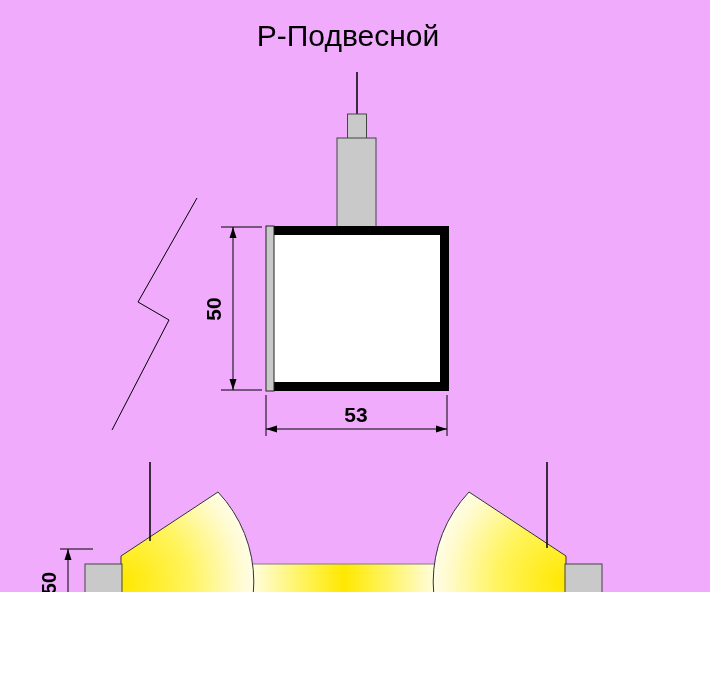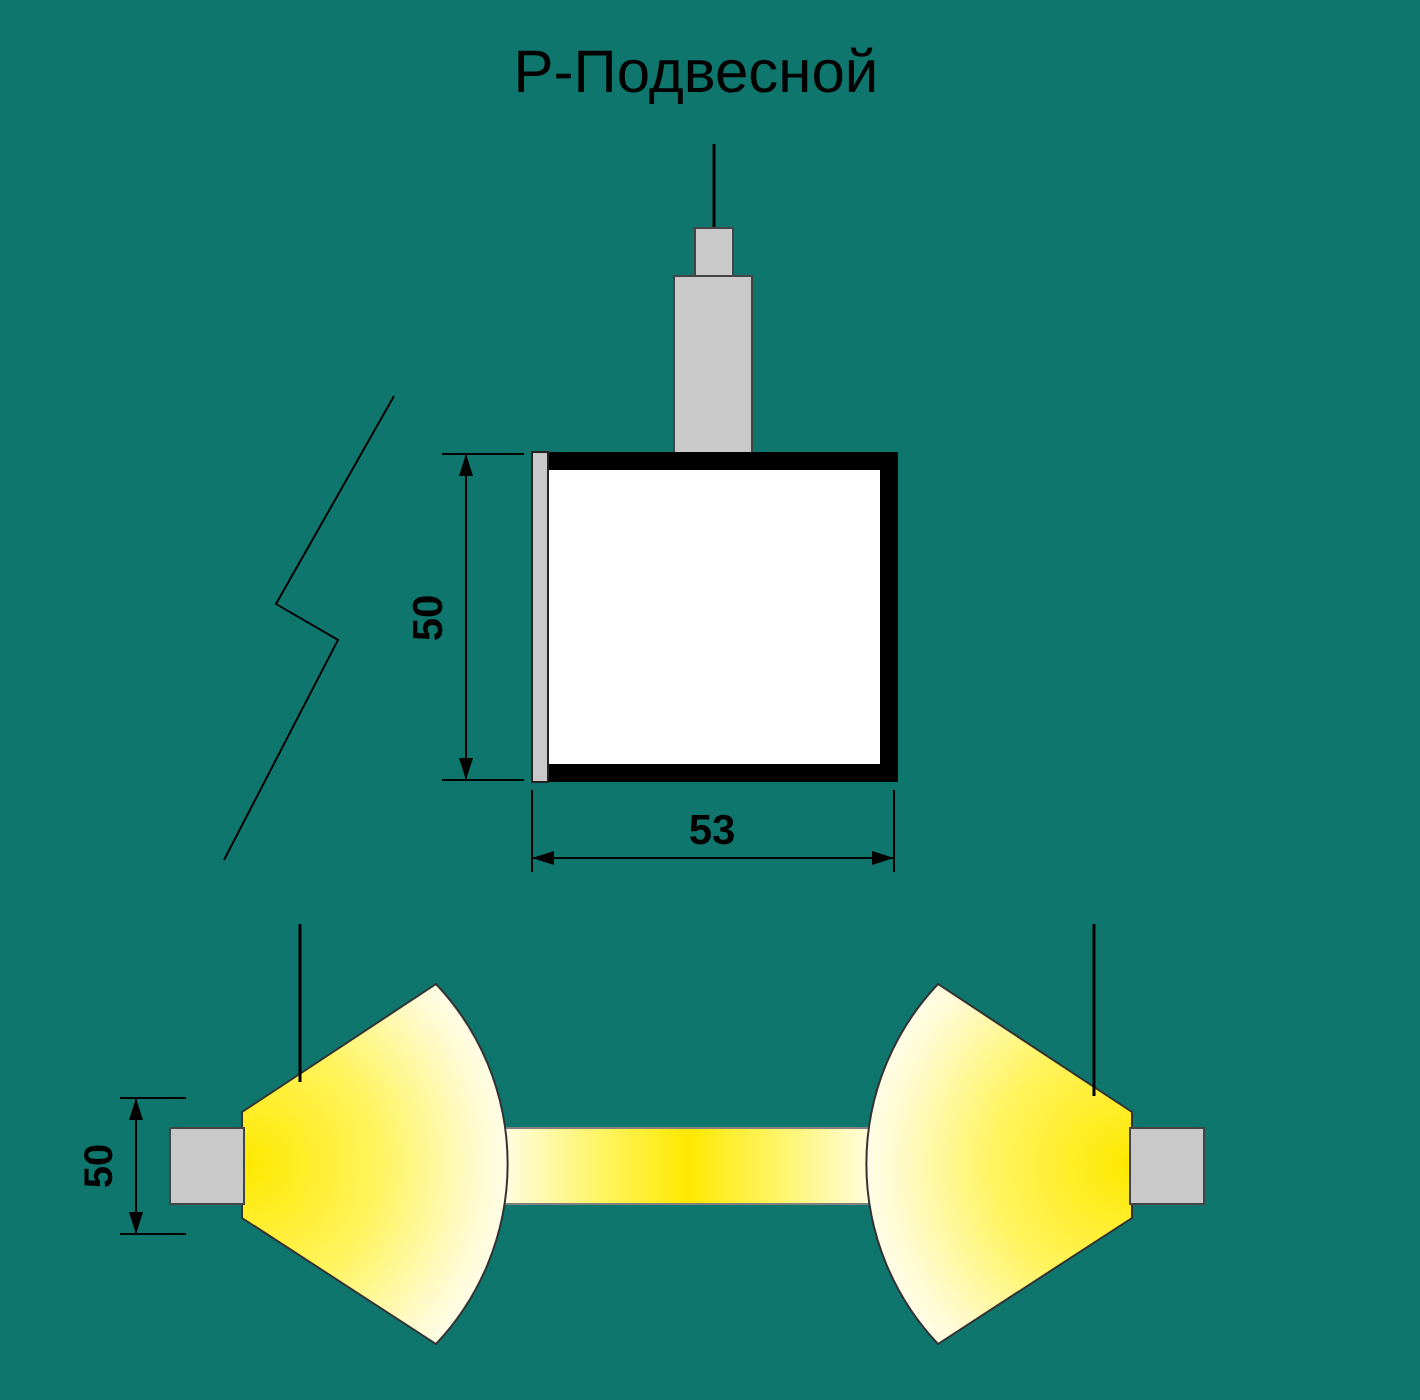--- a/index.html
+++ b/index.html
@@ -1,21 +1,21 @@
 <!DOCTYPE html>
 <html><head>
 <meta charset="utf-8">
 <style>
   
   html, body { margin: 0; padding: 0; background: #ffffff; }
   .canvas {
     position: relative;
     width: 710px;
-    height: 700px;
-    background: #0f766e;
+    height: 592px;
+    background: #f0abfc;
     overflow: hidden;
     font-family: "Liberation Sans", "DejaVu Sans", sans-serif;
   }
   svg { display: block; }
   text {
     font-family: "Liberation Sans", "DejaVu Sans", sans-serif;
     fill: #000000;
   }
   .title-text { font-size: 30px; font-weight: 400; }
   .dim-text   { font-size: 21px; font-weight: bold; }

